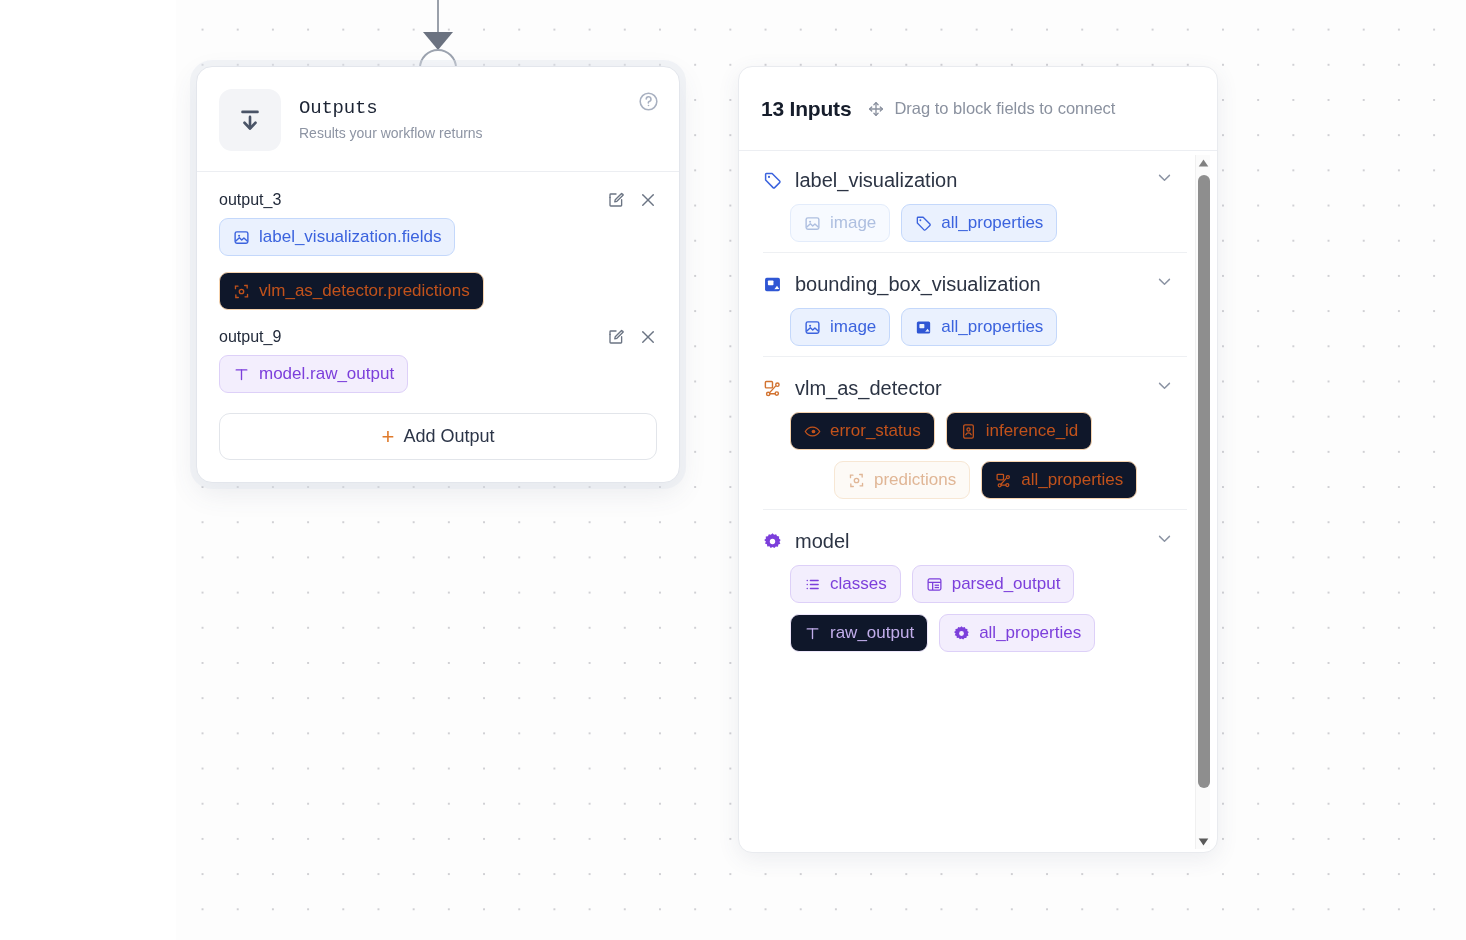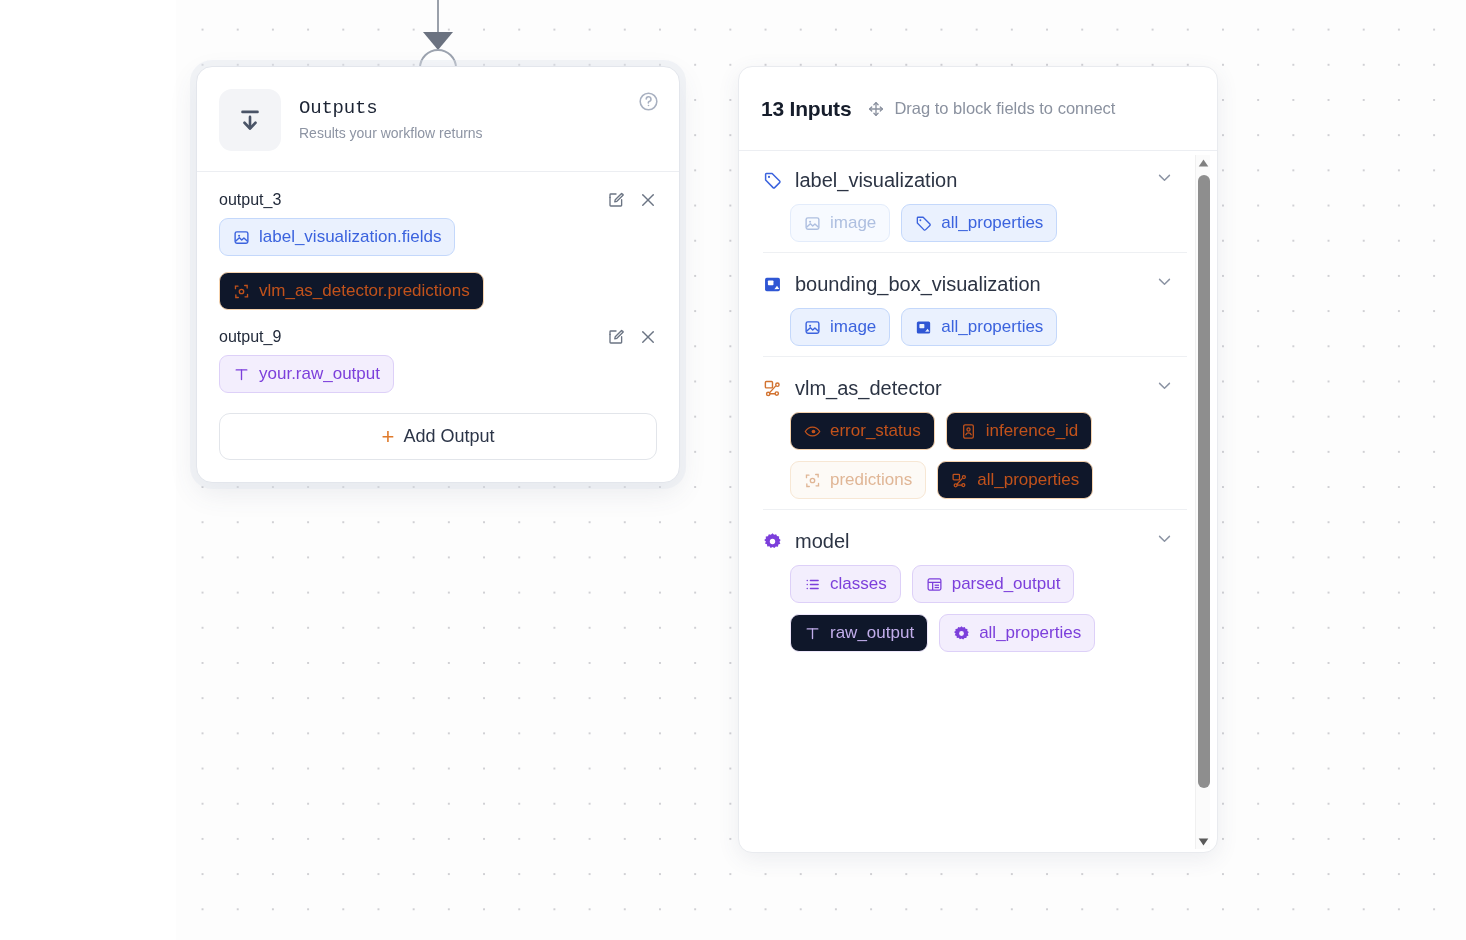--- a/index.html
+++ b/index.html
@@ -164,21 +164,21 @@
     padding: 2px 0 12px 0;
     position: relative;
   }
   .section-icon { width: 19px; height: 19px; margin-right: 13px; flex:0 0 auto; display:block;}
   .section-title { font-size: 20px; color: #2c3444; }
   .chevron { position: absolute; right: 14px; top: 2px; width: 17px; height: 17px; }
 
   .chip-wrap { display: flex; flex-wrap: wrap; gap: 11px; padding-left: 27px; }
   .chip-wrap .chip { margin: 0; }
   .chip.muted-blue   { background:#f7faff; border-color:#e3ecfb; color:#aebfe0; }
-  .chip.muted-orange { background:#fdfaf6; border-color:#f7e7d4; color:#e0b696; }
+  .chip.muted-orange { background:#fdfaf6; border-color:#f7e7d4; color:#e0b696;margin-left:44px; }
   .chip.muted-purple { background:#0f172a; border-color:#eee7fb; color:#c1adea; }
 
   
   .vscrollbar {
     position: absolute; right: 7px; top: 4px;
     width: 15px; height: 694px;
     background: #fbfbfb;
     border-left: 1px solid #f0f0f0;
     z-index: 3;
   }
@@ -286,21 +286,21 @@
                 <line x1="19" y1="5" x2="5" y2="19"></line>
               </svg>
             </span>
           </span>
         </div>
         <span class="chip purple">
           <svg width="17" height="17" viewBox="0 0 24 24" fill="none" stroke="#7c3fdb" stroke-width="1.9" stroke-linecap="round">
             <line x1="4.5" y1="5.5" x2="19.5" y2="5.5"></line>
             <line x1="12" y1="5.5" x2="12" y2="19"></line>
           </svg>
-          <span>your.raw_output</span>
+          <span>model.raw_output</span>
         </span>
       </div>
 
       <div class="add-output-btn">
         <span class="plus-glyph">+</span>
         <span>Add Output</span>
       </div>
     </div>
   </div>
 

